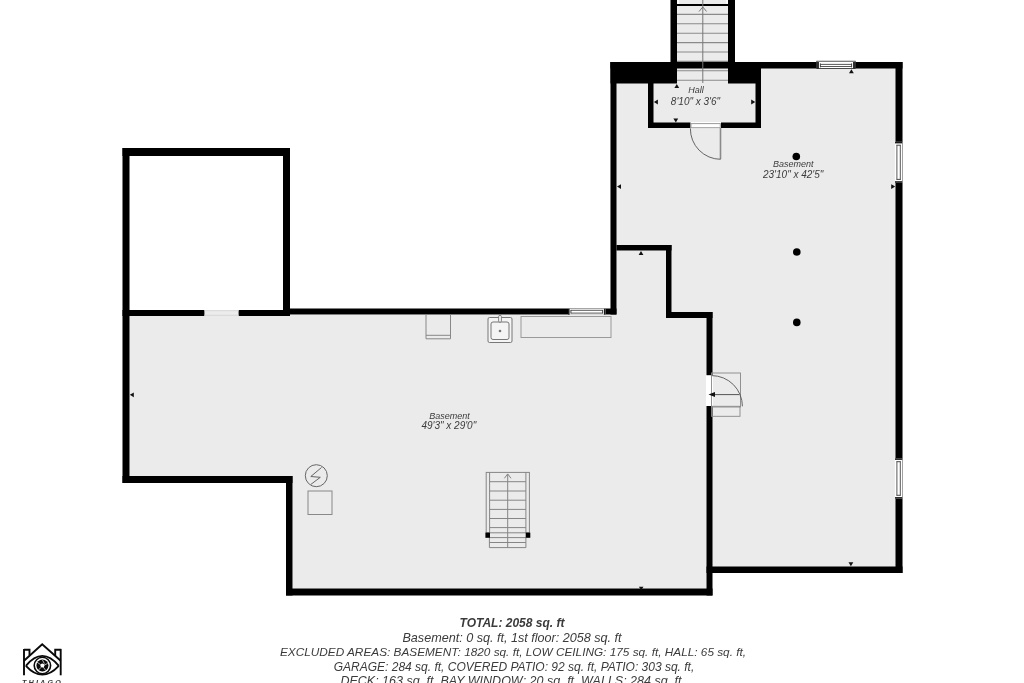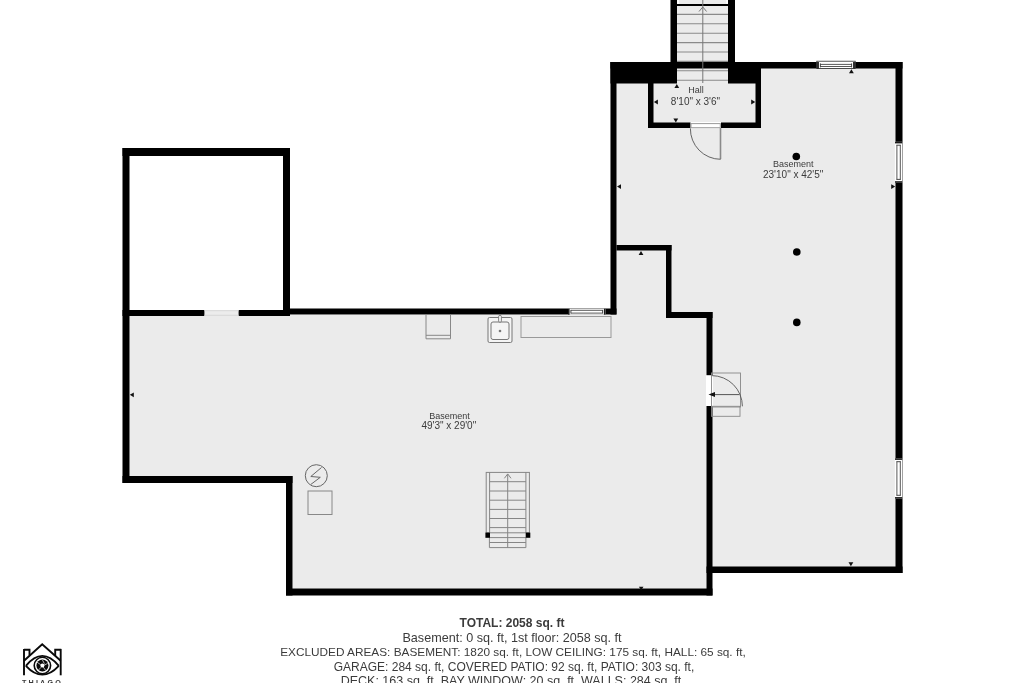--- a/index.html
+++ b/index.html
@@ -1,17 +1,17 @@
 <!DOCTYPE html>
 <html><head>
 <meta charset="utf-8">
 <style>
   html,body{margin:0;padding:0;background:#fff;}
   #page{position:relative;width:996px;height:683px;overflow:hidden;background:#d946ef;
-        font-family:"Liberation Sans", sans-serif;}
+        font-family:"Liberation Sans", sans-serif;font-style:italic;}
   svg{display:block;}
   text{font-family:"Liberation Sans", sans-serif;fill:#3b3b3b;}
 </style>
 </head>
 <body>
 <div id="page">
 <svg width="1024" height="683" viewBox="0 0 1024 683" xmlns="http://www.w3.org/2000/svg">
 
 <rect x="0" y="0" width="1024" height="683" fill="#ffffff"></rect>
 

